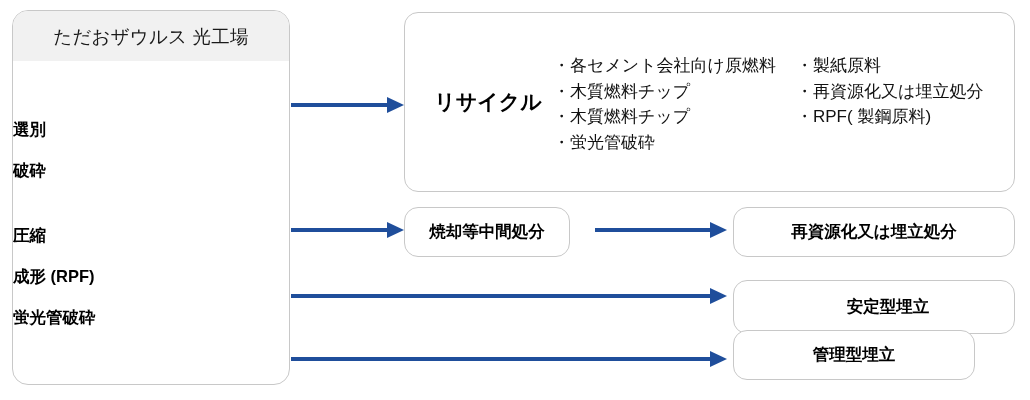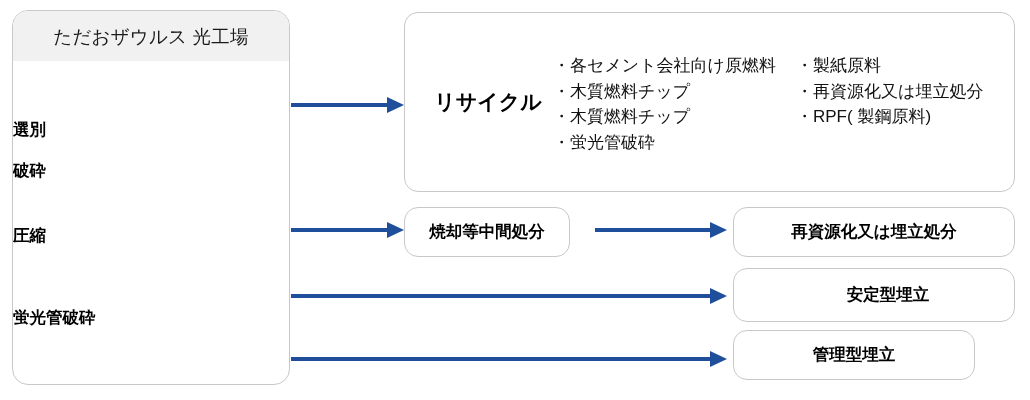--- a/index.html
+++ b/index.html
@@ -114,21 +114,21 @@
     justify-content: center;
   }
   .simple-box .label {
     font-size: 16.5px;
     font-weight: bold;
     white-space: nowrap;
     color: #000000;
   }
   #incineration-box { left: 404px;  top: 207px; width: 166px; height: 50px; }
   #recover-box      { left: 733px;  top: 207px; width: 282px; height: 50px; }
-  #stable-box       { left: 733px;  top: 268px; width: 282px; height: 54px; padding-left: 28px; }
+  #stable-box       { left: 733px;  top: 280px; width: 282px; height: 54px; padding-left: 28px; }
   #managed-box      { left: 733px;  top: 330px; width: 242px; height: 50px; }
 
   
   .arrow {
     position: absolute;
     height: 16px;
     pointer-events: none;
   }
   .arrow .shaft {
     position: absolute;
@@ -158,20 +158,21 @@
 <div id="canvas">
 
   <div class="box" id="factory-panel">
     <div id="factory-header">
       <span id="factory-title">ただおザウルス 光工場</span>
     </div>
     <div id="process-list">
       <div class="process-item" style="top:58px">選別</div>
       <div class="process-item" style="top:99px">破砕</div>
       <div class="process-item" style="top:164px">圧縮</div>
+      <div class="process-item" style="top:205px">成形 (RPF)</div>
       <div class="process-item" style="top:246px">蛍光管破砕</div>
     </div>
   </div>
 
   <div class="box" id="recycle-box">
     <div id="recycle-label">リサイクル</div>
 
     <div class="bullet-col" id="bullet-col-1">
       <div class="bullet-item">各セメント会社向け原燃料</div>
       <div class="bullet-item">木質燃料チップ</div>

